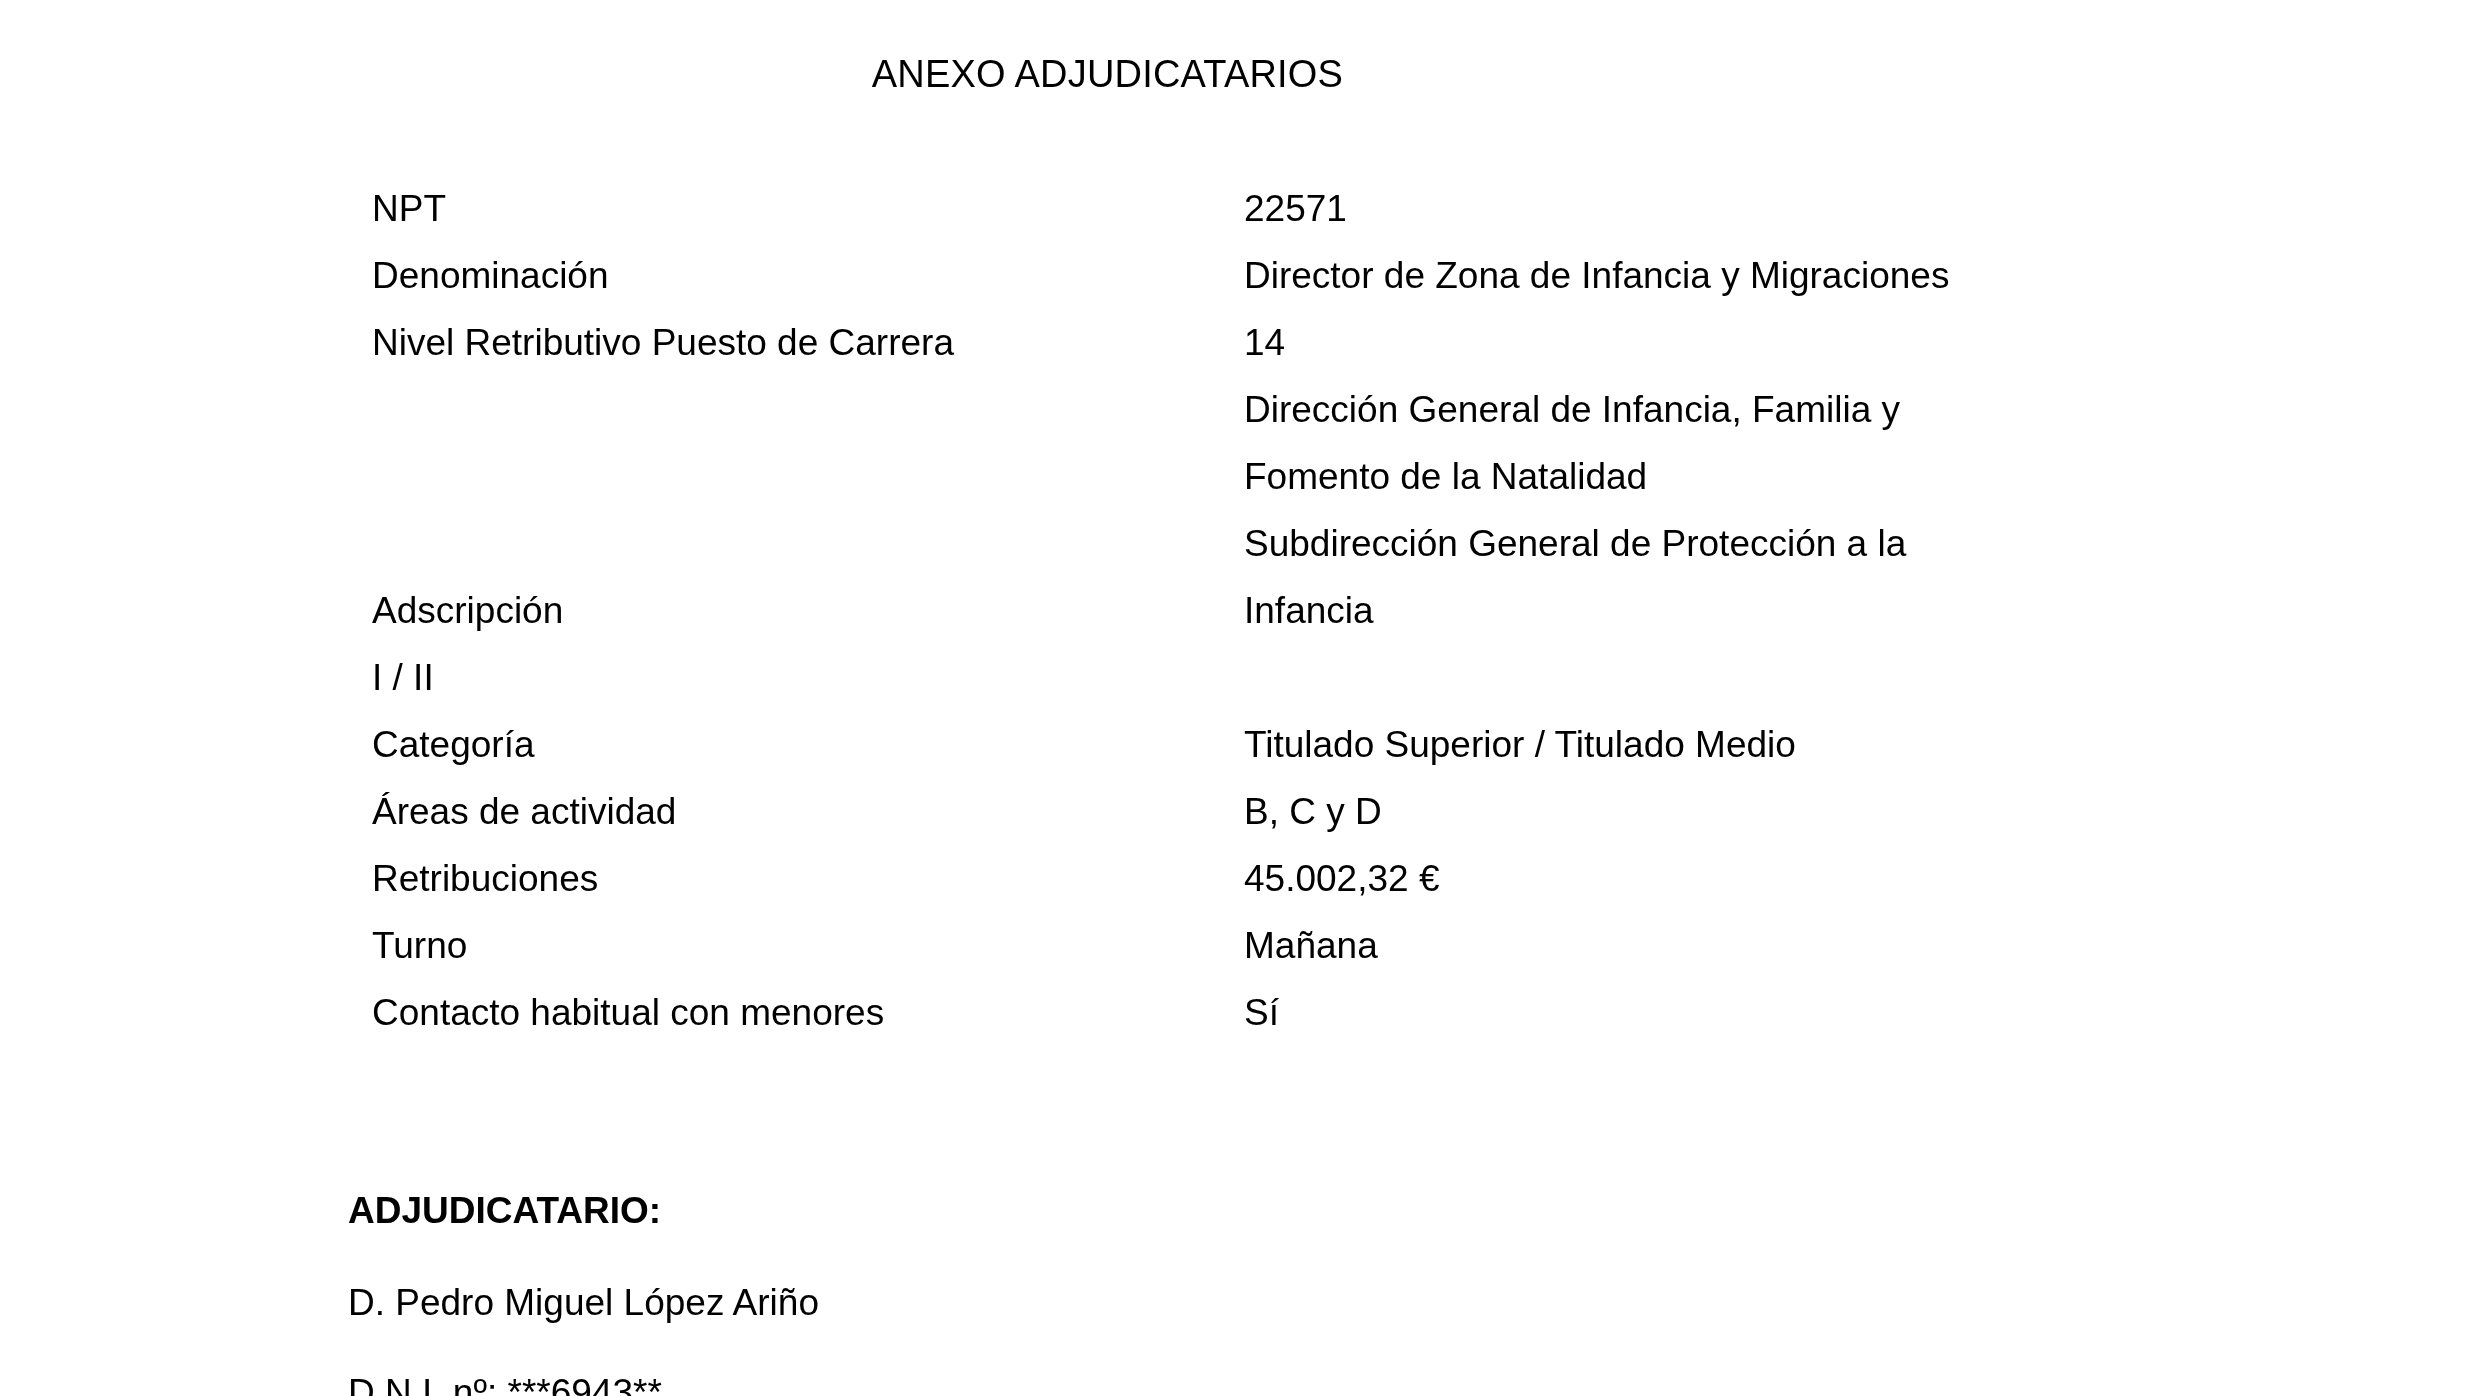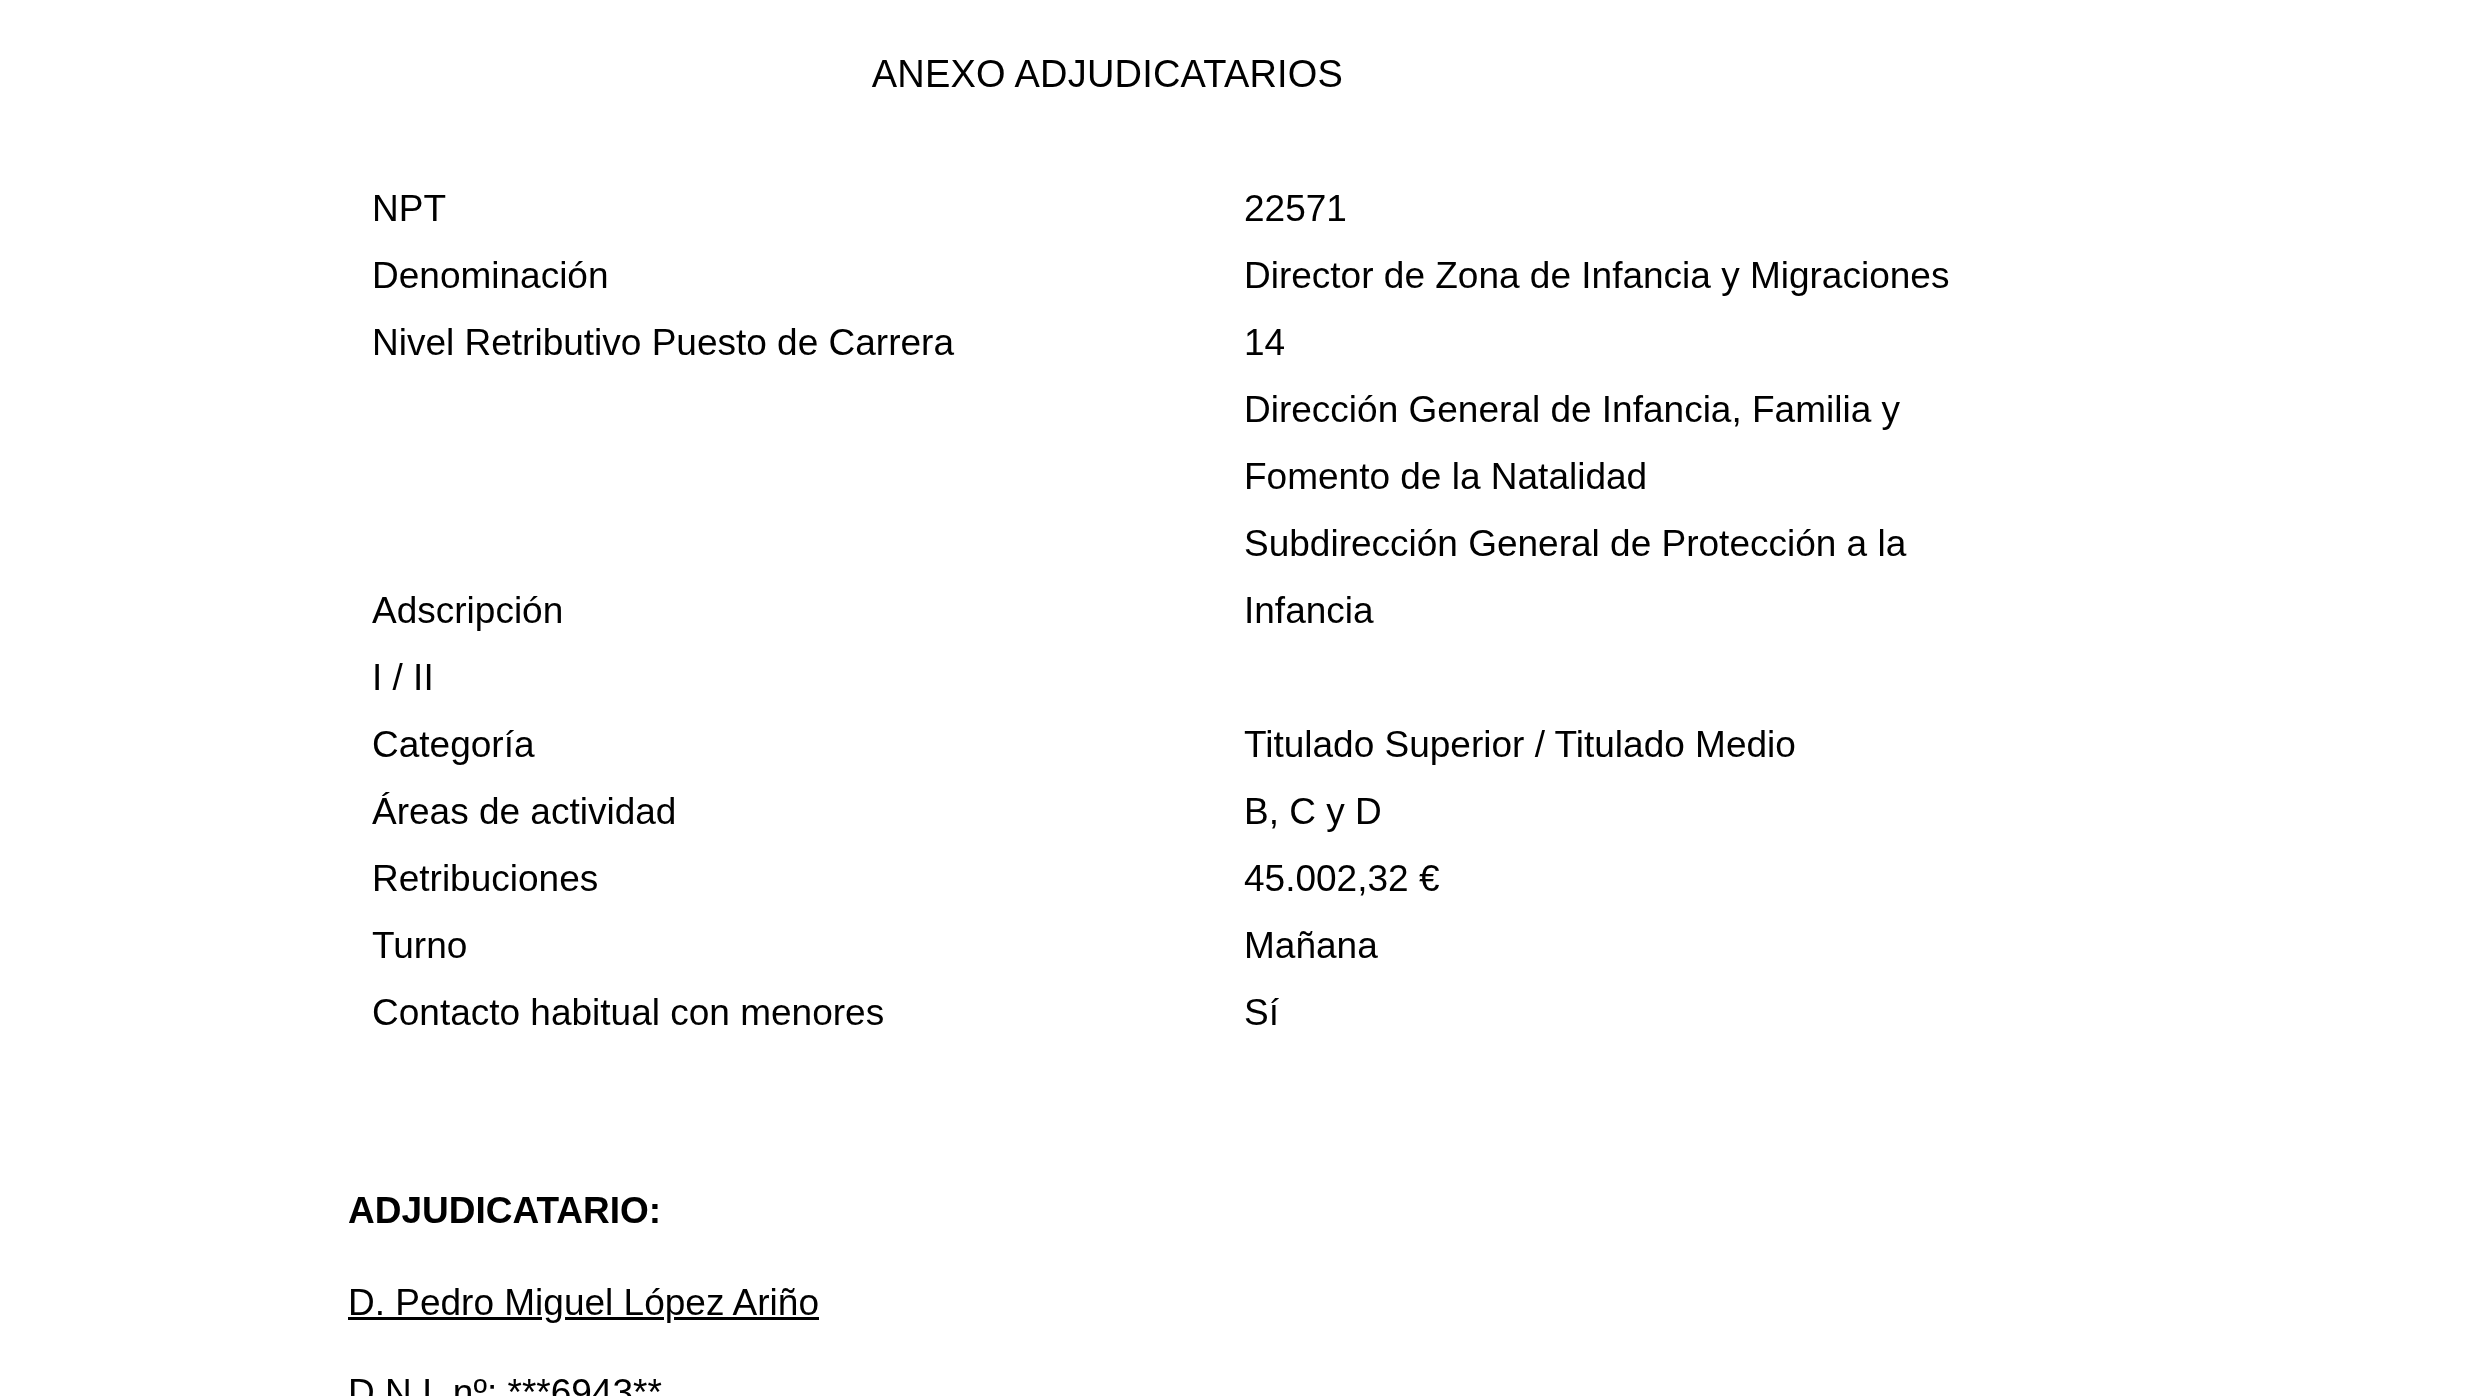--- a/index.html
+++ b/index.html
@@ -69,21 +69,20 @@
     font-size: 37px;
     line-height: 48px;
     font-weight: bold;
     margin-bottom: 44px;
     margin-top: 47px;
   }
   .adj-line {
     font-size: 37px;
     line-height: 48px;
     margin-bottom: 42px;
-    text-decoration: underline;
   }
 </style>
 </head>
 <body>
 
 <div class="page">
 
   <div class="doc-title">ANEXO ADJUDICATARIOS</div>
 
   <div class="fields">

